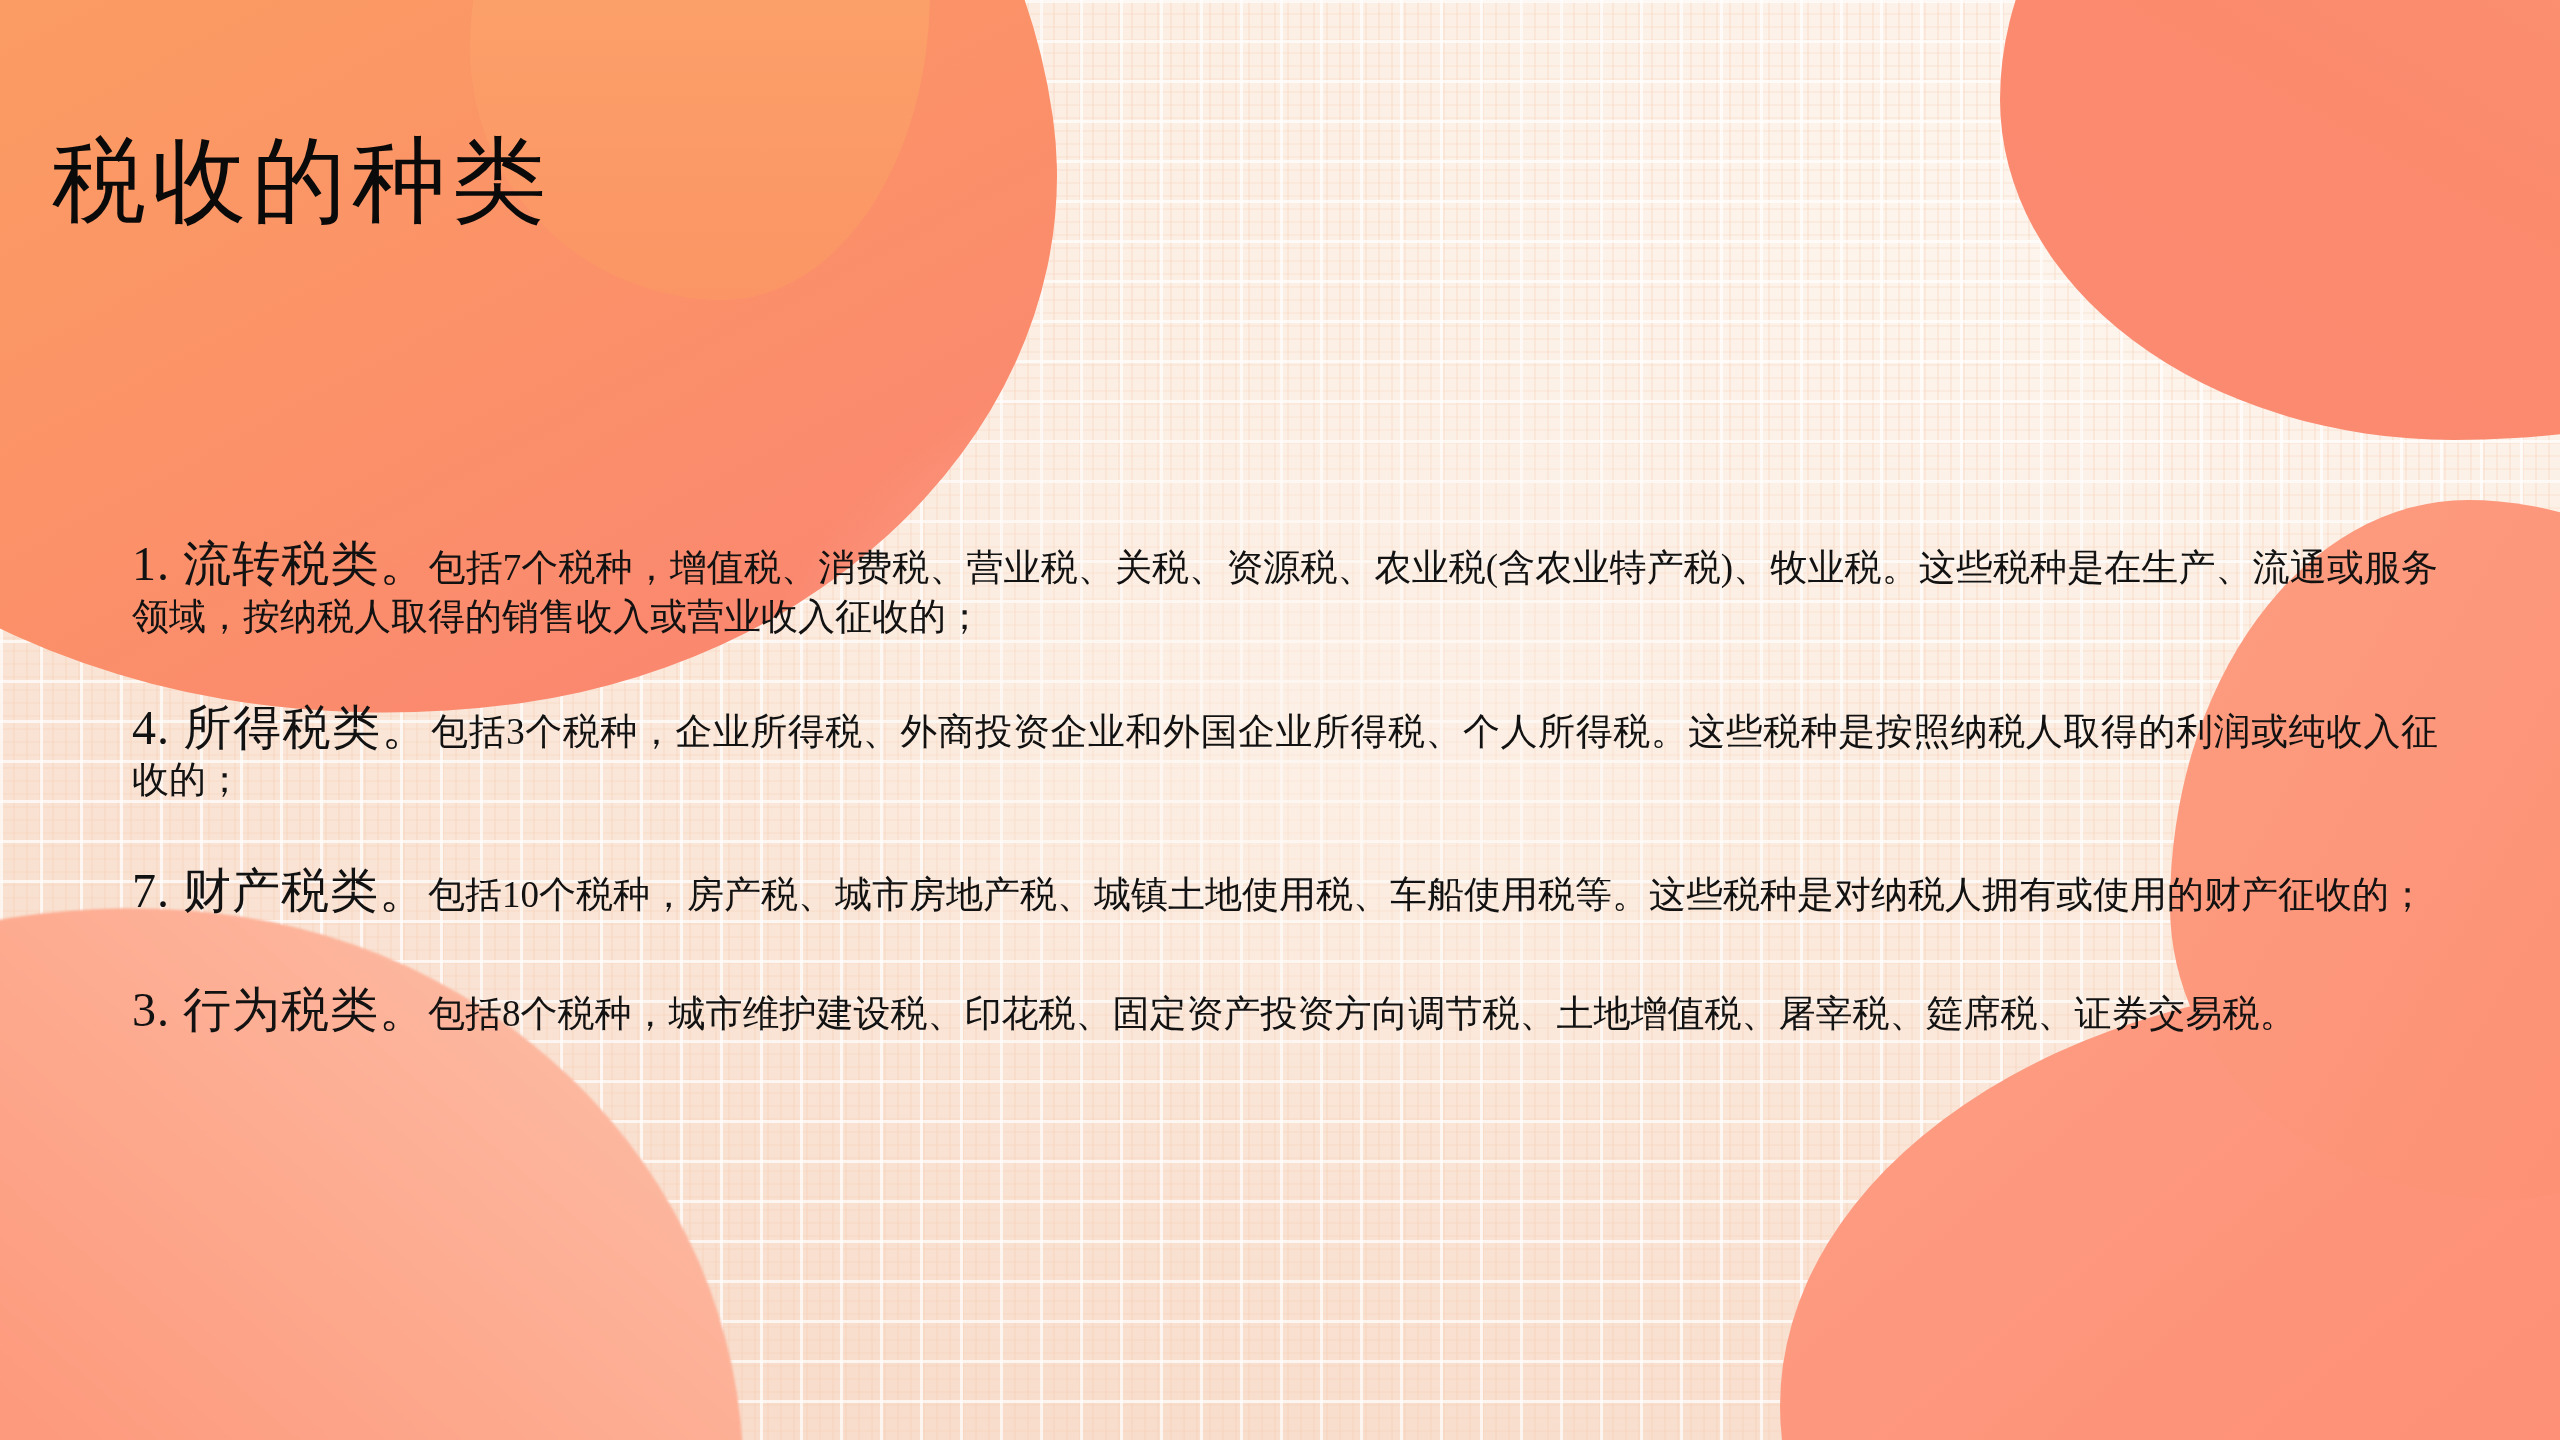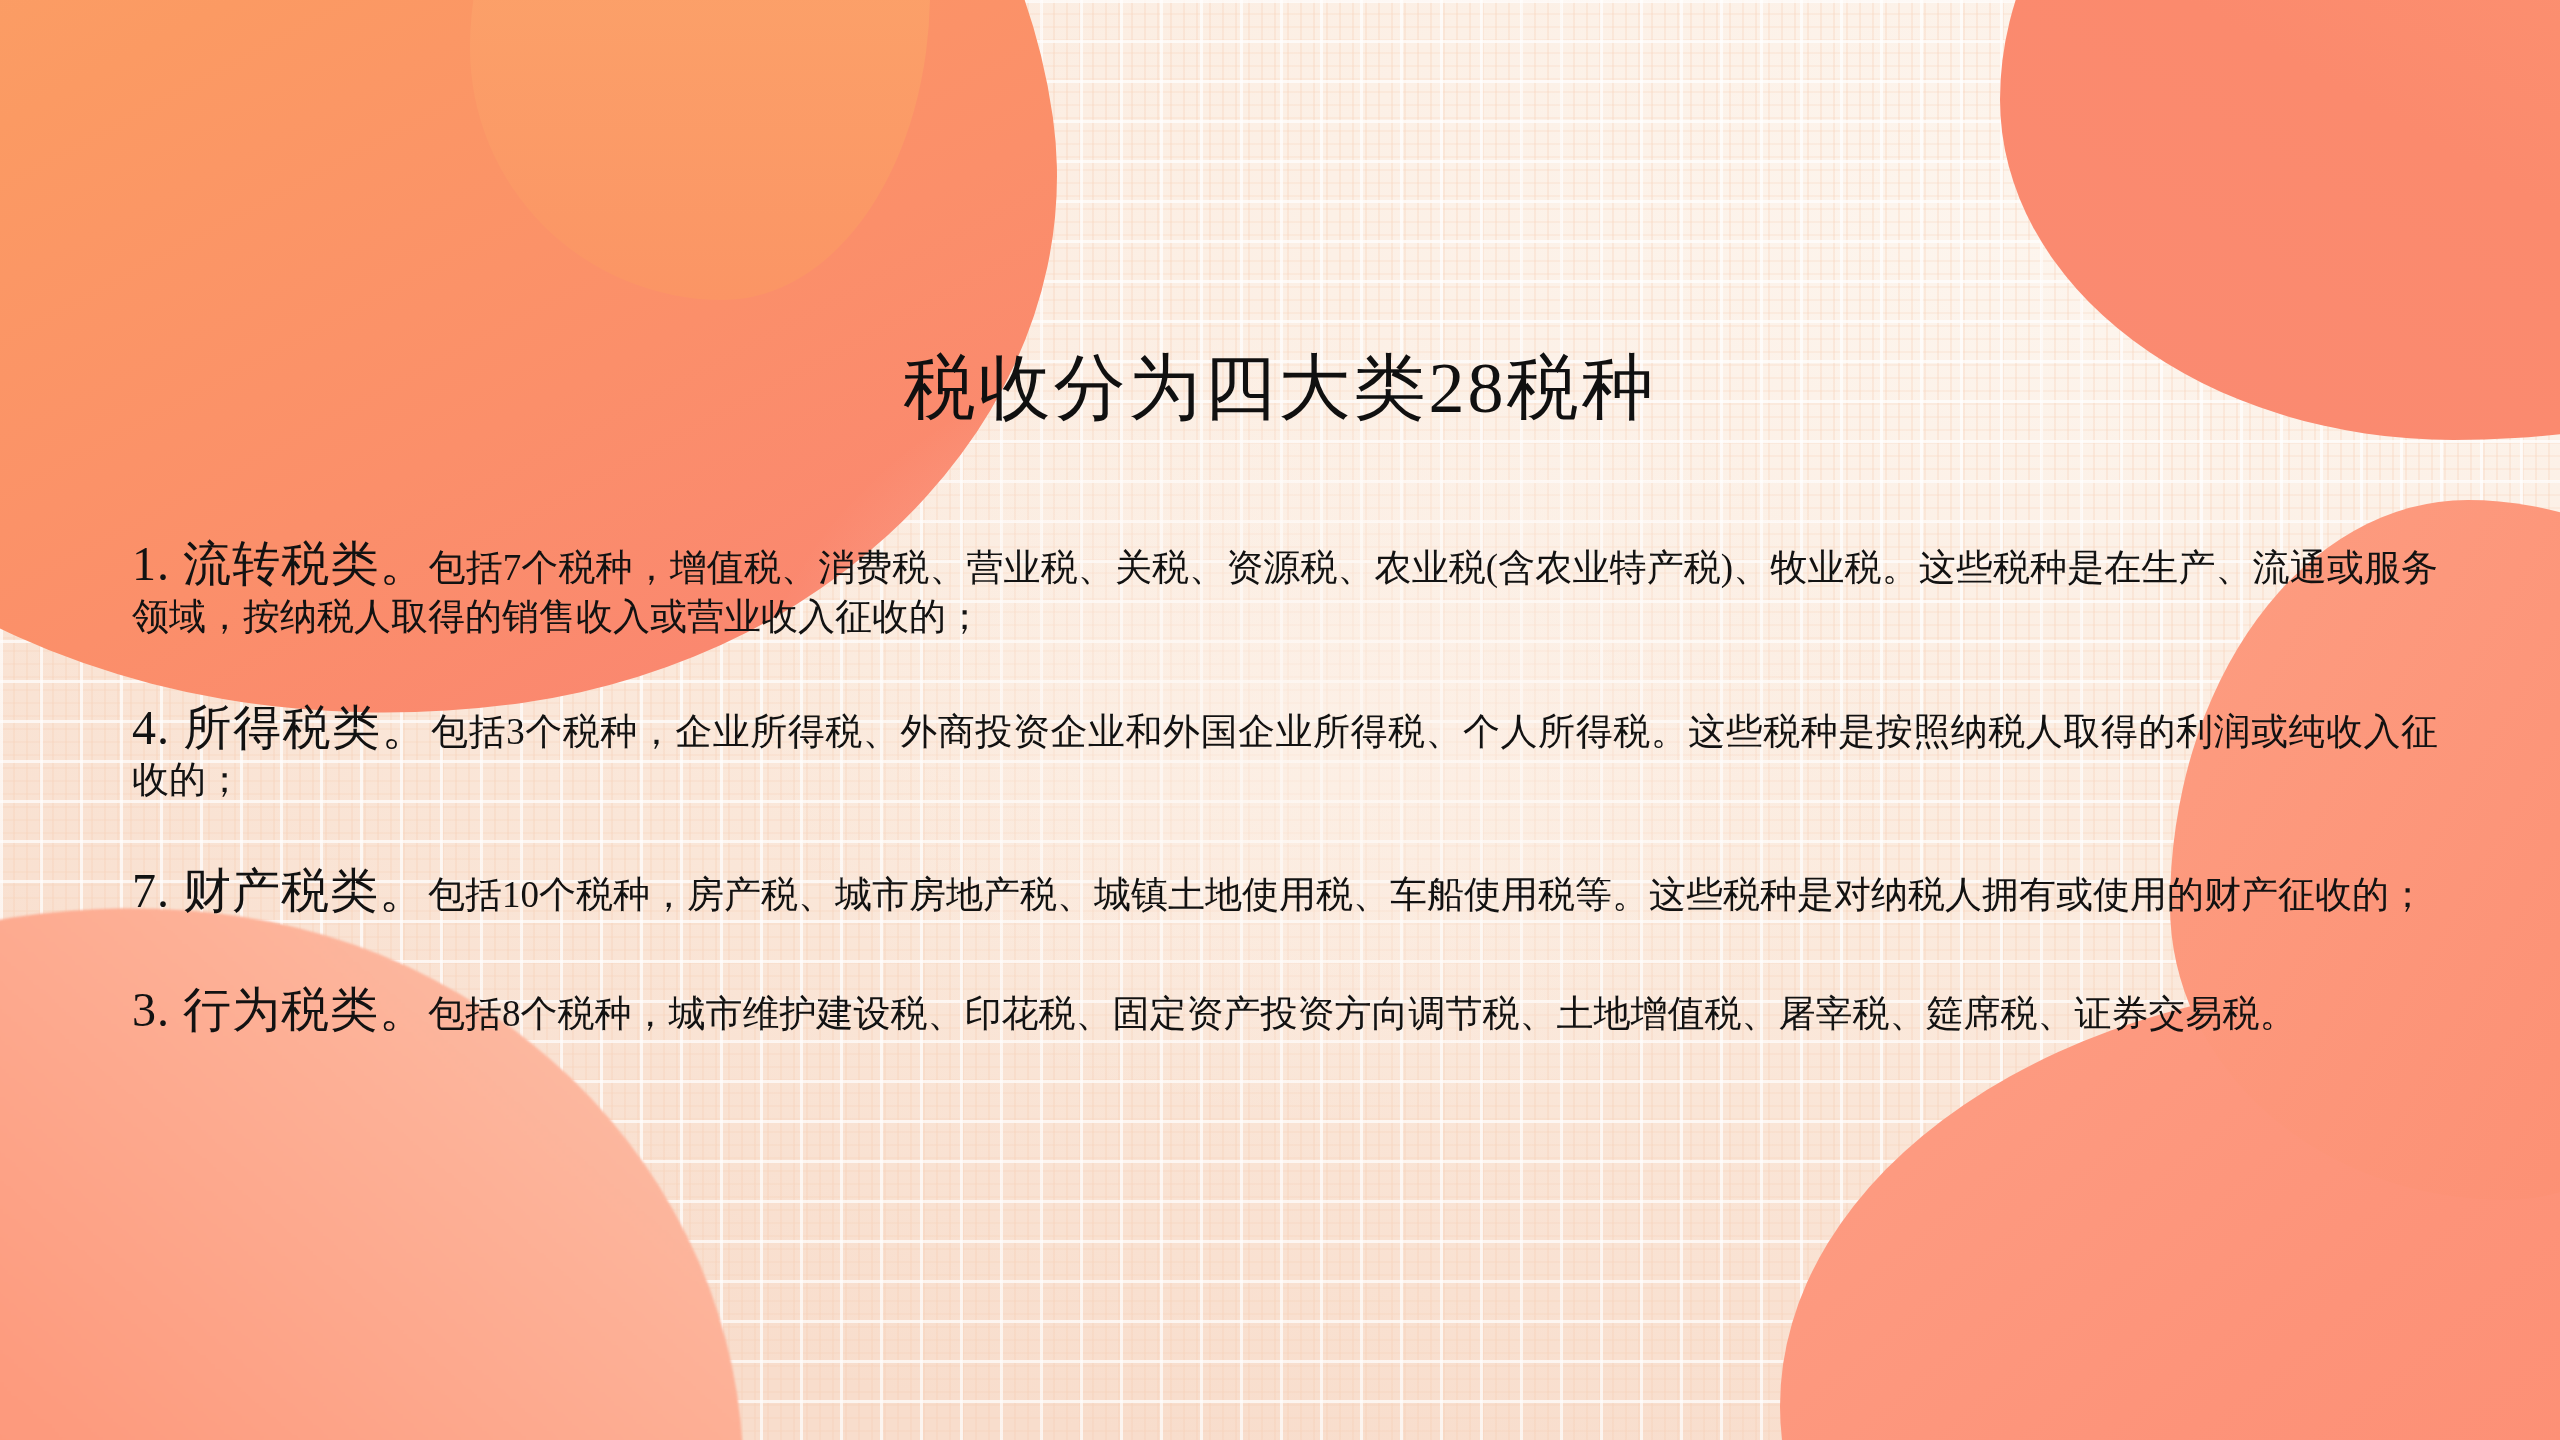--- a/index.html
+++ b/index.html
@@ -173,22 +173,22 @@
   <div class="blob blob-tr"></div>
   <div class="blob blob-tl"></div>
   <div class="blob blob-tl2"></div>
   <div class="blob blob-br"></div>
   <div class="blob blob-br2"></div>
   <div class="blob blob-bl"></div>
   <div class="soft-veil"></div>
 
   <div class="content">
 
-
-    <div class="slide-heading">税收分为四大类28税种</div>
+    <div class="slide-title">税收的种类</div>
+
 
     <div class="body-block">
 
       <p class="para"><span class="lead">1. 流转税类。</span><span>包括7个税种，增值税、消费税、营业税、关税、资源税、农业税(含农业特产税)、牧业税。这些税种是在生产、流通或服务领域，按纳税人取得的销售收入或营业收入征收的；</span></p>
 
       <p class="para"><span class="lead">4. 所得税类。</span><span>包括3个税种，企业所得税、外商投资企业和外国企业所得税、个人所得税。这些税种是按照纳税人取得的利润或纯收入征收的；</span></p>
 
       <p class="para"><span class="lead">7. 财产税类。</span><span>包括10个税种，房产税、城市房地产税、城镇土地使用税、车船使用税等。这些税种是对纳税人拥有或使用的财产征收的；</span></p>
 
       <p class="para"><span class="lead">3. 行为税类。</span><span>包括8个税种，城市维护建设税、印花税、固定资产投资方向调节税、土地增值税、屠宰税、筵席税、证券交易税。</span></p>

